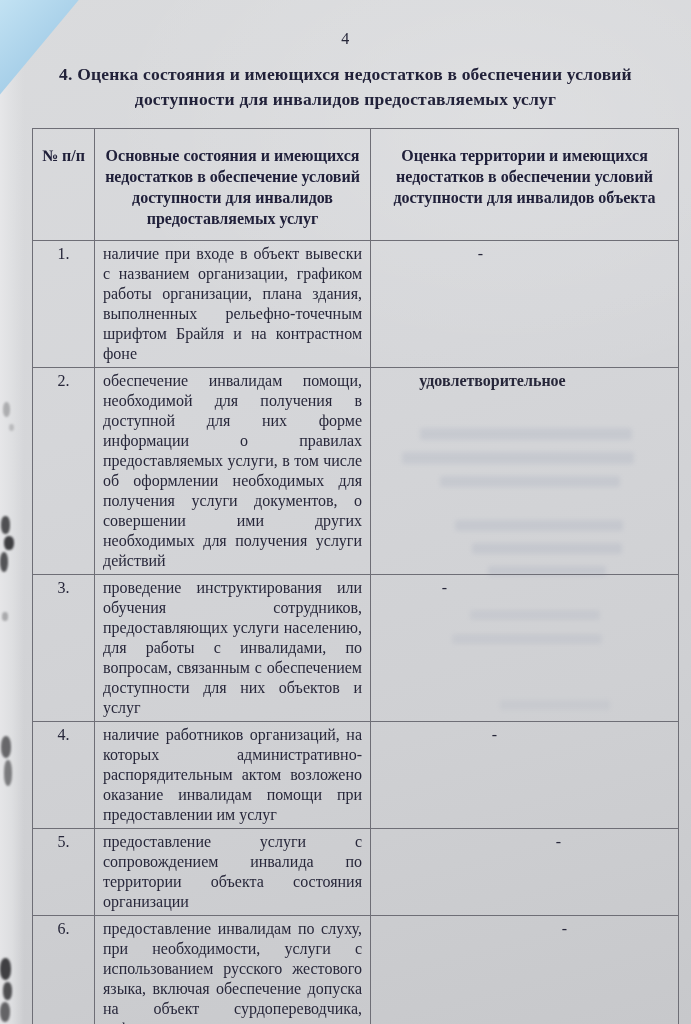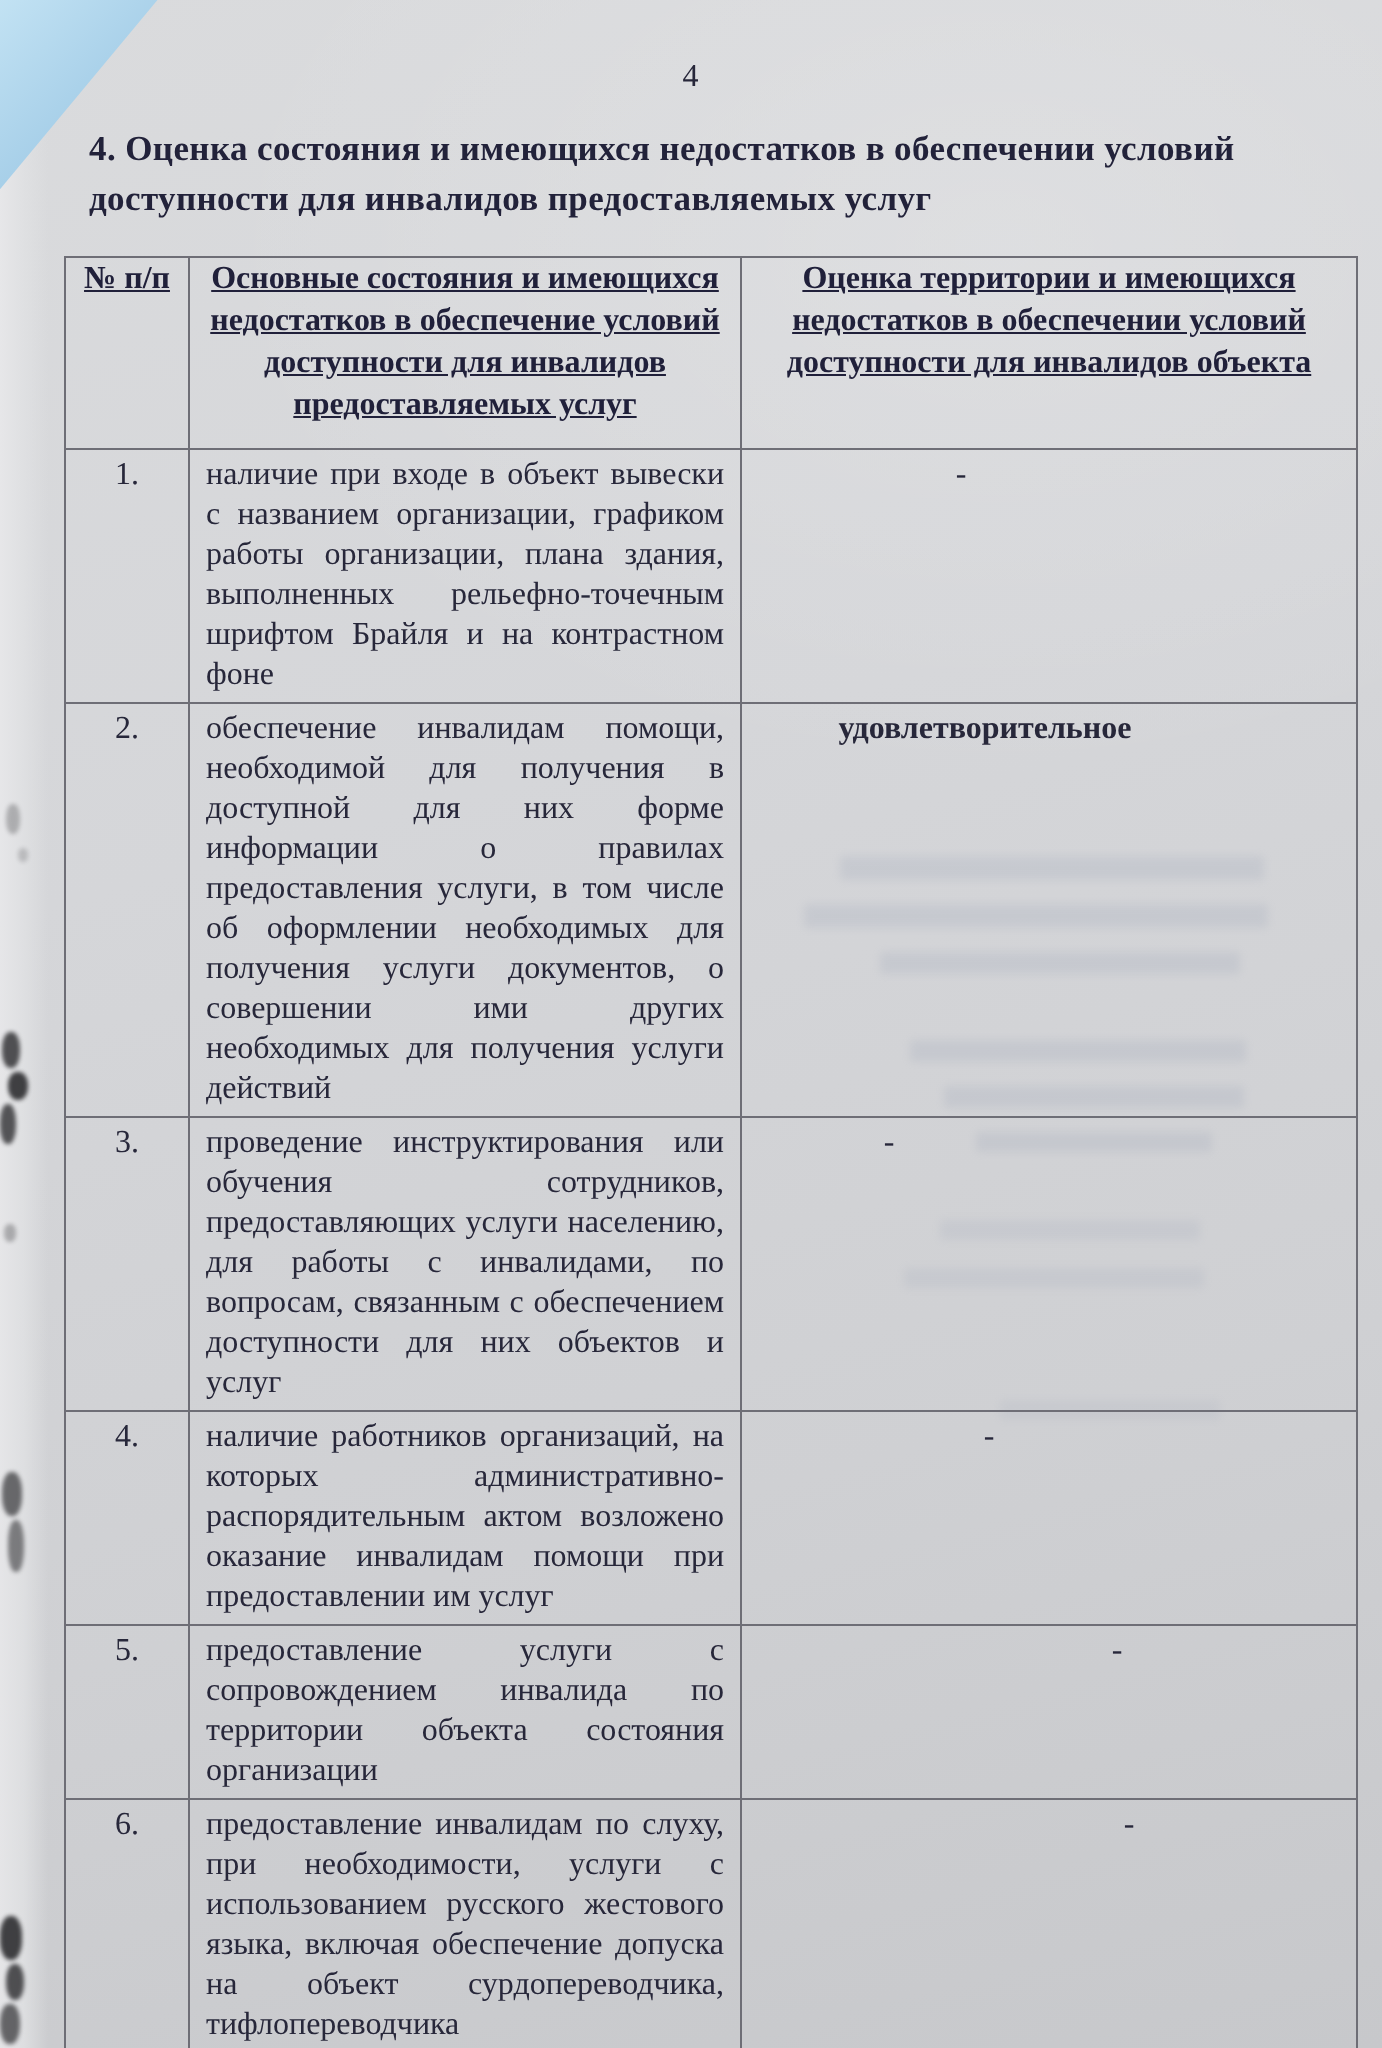--- a/index.html
+++ b/index.html
@@ -56,38 +56,38 @@
   .g7{left:470px;top:610px;width:130px;height:10px;opacity:.13;}
   .g8{left:452px;top:634px;width:150px;height:10px;opacity:.13;}
   .g9{left:500px;top:700px;width:110px;height:10px;opacity:.10;}
   
   .page-number{
     position:absolute;top:30px;left:0;right:0;text-align:center;
     font-size:16px;letter-spacing:.5px;
   }
   .doc-title{
     position:absolute;top:62px;left:50%;transform:translateX(-50%);
-    width:602px;font-weight:bold;font-size:17.5px;
+    width:602px;text-align:center;font-weight:bold;font-size:17.5px;
     line-height:1.45;letter-spacing:.2px;color:#22223a;
   }
   
   table.assessment{
     position:absolute;left:32px;top:128px;width:646px;
     border-collapse:collapse;table-layout:fixed;
     font-size:16px;line-height:20px;color:#27273a;
   }
   .assessment col.c-num{width:62px;}
   .assessment col.c-desc{width:276px;}
   .assessment col.c-val{width:308px;}
   .assessment th,.assessment td{
     border:1px solid #6e6e76;vertical-align:top;background:transparent;
   }
   .assessment th{
-    font-weight:bold;padding:0 6px 5px;line-height:21px;
-    height:90px;color:#20203a;text-decoration:underline;
+    font-weight:bold;padding:16px 6px 5px;line-height:21px;
+    height:90px;color:#20203a;
   }
   .assessment td{padding:3px 8px;}
   td.cell-num{text-align:center;padding:3px 2px;}
   td.cell-desc{text-align:justify;text-align-last:left;}
   td.cell-val{text-align:center;}
   td.cell-val span{display:inline-block;}
   
   tr.r1 td{height:100px;} tr.r2 td{height:146px;} tr.r3 td{height:96px;}
   tr.r4 td{height:74px;}  tr.r5 td{height:55px;}  tr.r6 td{height:91px;}
   
@@ -145,21 +145,21 @@
       </tr>
     </thead>
     <tbody>
       <tr class="r1">
         <td class="cell-num">1.</td>
         <td class="cell-desc">наличие при входе в объект вывески с названием организации, графиком работы организации, плана здания, выполненных рельефно-точечным шрифтом Брайля и на контрастном фоне</td>
         <td class="cell-val"><span>-</span></td>
       </tr>
       <tr class="r2">
         <td class="cell-num">2.</td>
-        <td class="cell-desc">обеспечение инвалидам помощи, необходимой для получения в доступной для них форме информации о правилах предоставления услуги, в том числе об оформлении необходимых для получения услуги документов, о совершении ими других необходимых для получения услуги действий</td>
+        <td class="cell-desc">обеспечение инвалидам помощи, необходимой для получения в доступной для них форме информации о правилах предоставляемых услуги, в том числе об оформлении необходимых для получения услуги документов, о совершении ими других необходимых для получения услуги действий</td>
         <td class="cell-val"><span>удовлетворительное</span></td>
       </tr>
       <tr class="r3">
         <td class="cell-num">3.</td>
         <td class="cell-desc">проведение инструктирования или обучения сотрудников, предоставляющих услуги населению, для работы с инвалидами, по вопросам, связанным с обеспечением доступности для них объектов и услуг</td>
         <td class="cell-val"><span>-</span></td>
       </tr>
       <tr class="r4">
         <td class="cell-num">4.</td>
         <td class="cell-desc">наличие работников организаций, на которых административно-распорядительным актом возложено оказание инвалидам помощи при предоставлении им услуг</td>

